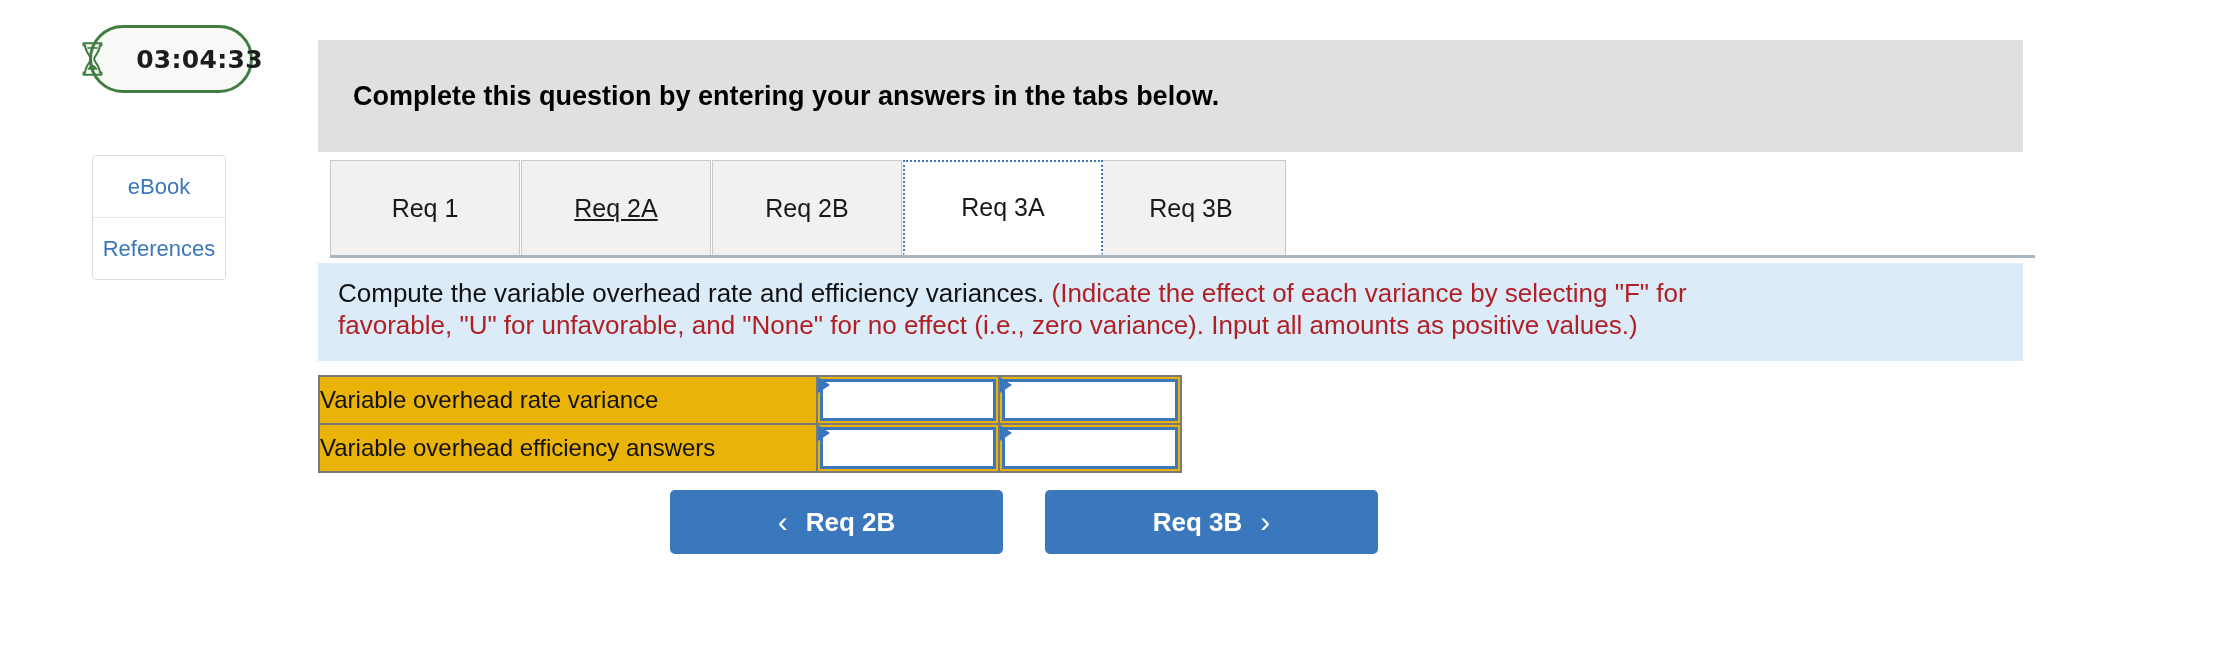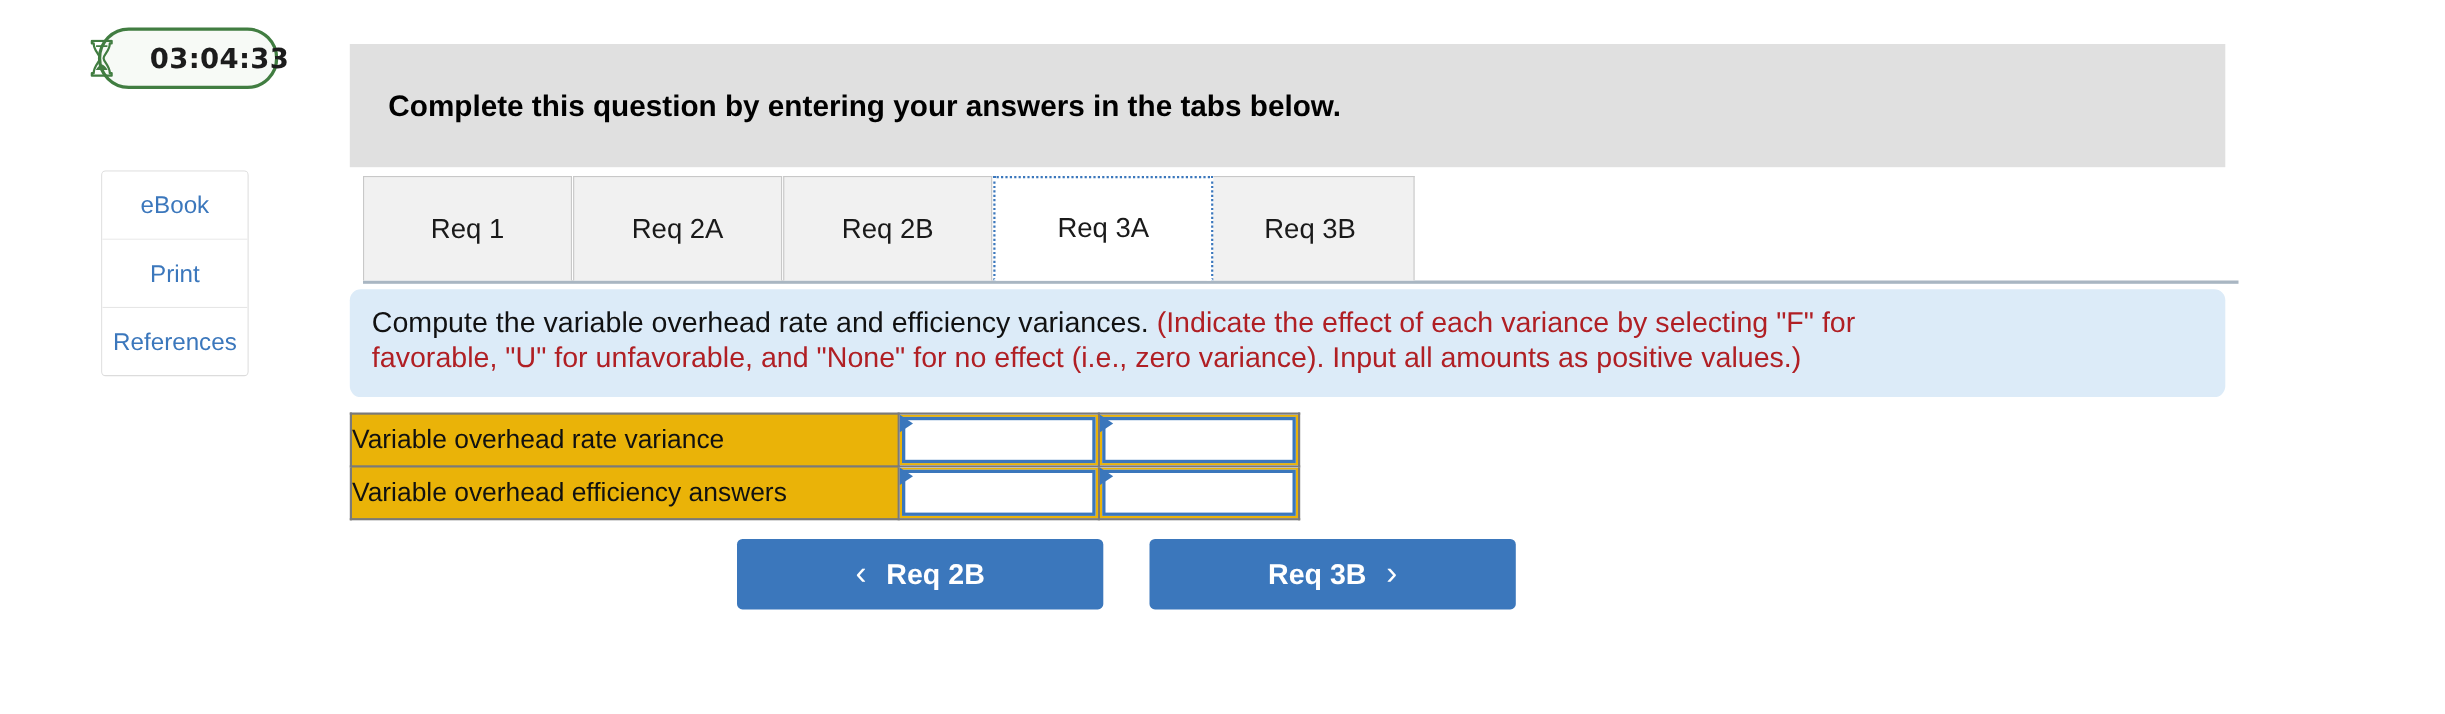--- a/index.html
+++ b/index.html
@@ -22,21 +22,21 @@
     top: 0;
     width: 318px;
     height: 649px;
   }
 
   #timer-pill {
     position: absolute;
     left: 89px;
     top: 25px;
     width: 164px;
-    height: 56px;
+    height: 68px;
     box-sizing: border-box;
     border: 3px solid #417d41;
     border-radius: 34px;
     background: #f7faf6;
     display: flex;
     align-items: center;
     justify-content: center;
     gap: 30px;
   }
   #timer-pill .hourglass {
@@ -140,21 +140,20 @@
   
   #instr-banner {
     position: absolute;
     left: 0;
     top: 263px;
     width: 1705px;
     height: 98px;
     box-sizing: border-box;
     background: #dcebf8;
     padding: 14px 20px 0 20px;
-    border-radius: 10px;
   }
   #instr-banner .line {
     font-size: 26px;
     line-height: 32px;
     color: #111111;
   }
   #instr-banner .red { color: #b01f24; }
 
   
   #answer-table {
@@ -236,35 +235,34 @@
     <svg class="hourglass" viewBox="0 0 24 30">
       <path d="M4 1 H20 V3 H18.5 C18.5 9 13.5 12 13.5 15 C13.5 18 18.5 21 18.5 27 H20 V29 H4 V27 H5.5 C5.5 21 10.5 18 10.5 15 C10.5 12 5.5 9 5.5 3 H4 Z" fill="none" stroke="#417d41" stroke-width="1.8" stroke-linejoin="round"></path>
       <path d="M7.2 24.5 C8.6 21.6 11 20 12 20 C13 20 15.4 21.6 16.8 24.5 Z" fill="#417d41"></path>
       <path d="M7.4 5.2 H16.6" stroke="#417d41" stroke-width="1.5"></path>
     </svg>
     <span class="time-text">03:04:33</span>
   </div>
 
   <div id="tool-box">
     <div class="tool-item">eBook</div>
-    <div class="tool-item">Print</div>
     <div class="tool-item">References</div>
   </div>
 
 </div>
 
 <div id="main">
 
   <div id="header-banner">
     <span class="htext">Complete this question by entering your answers in the tabs below.</span>
   </div>
 
   <div id="tab-strip">
     <div class="tab" style="left:0px; width:190px;">Req 1</div>
-    <div class="tab" style="left:191px; width:190px;">Req 2A</div>
+    <div class="tab" style="left:191px; width:190px;text-decoration:underline;">Req 2A</div>
     <div class="tab" style="left:382px; width:190px;">Req 2B</div>
     <div class="tab active" style="left:573px; width:200px;">Req 3A</div>
     <div class="tab" style="left:766px; width:190px;">Req 3B</div>
   </div>
 
   <div id="instr-banner">
     <div class="line"><span>Compute the variable overhead rate and efficiency variances. </span><span class="red">(Indicate the effect of each variance by selecting "F" for</span></div>
     <div class="line red">favorable, "U" for unfavorable, and "None" for no effect (i.e., zero variance). Input all amounts as positive values.)</div>
   </div>
 

